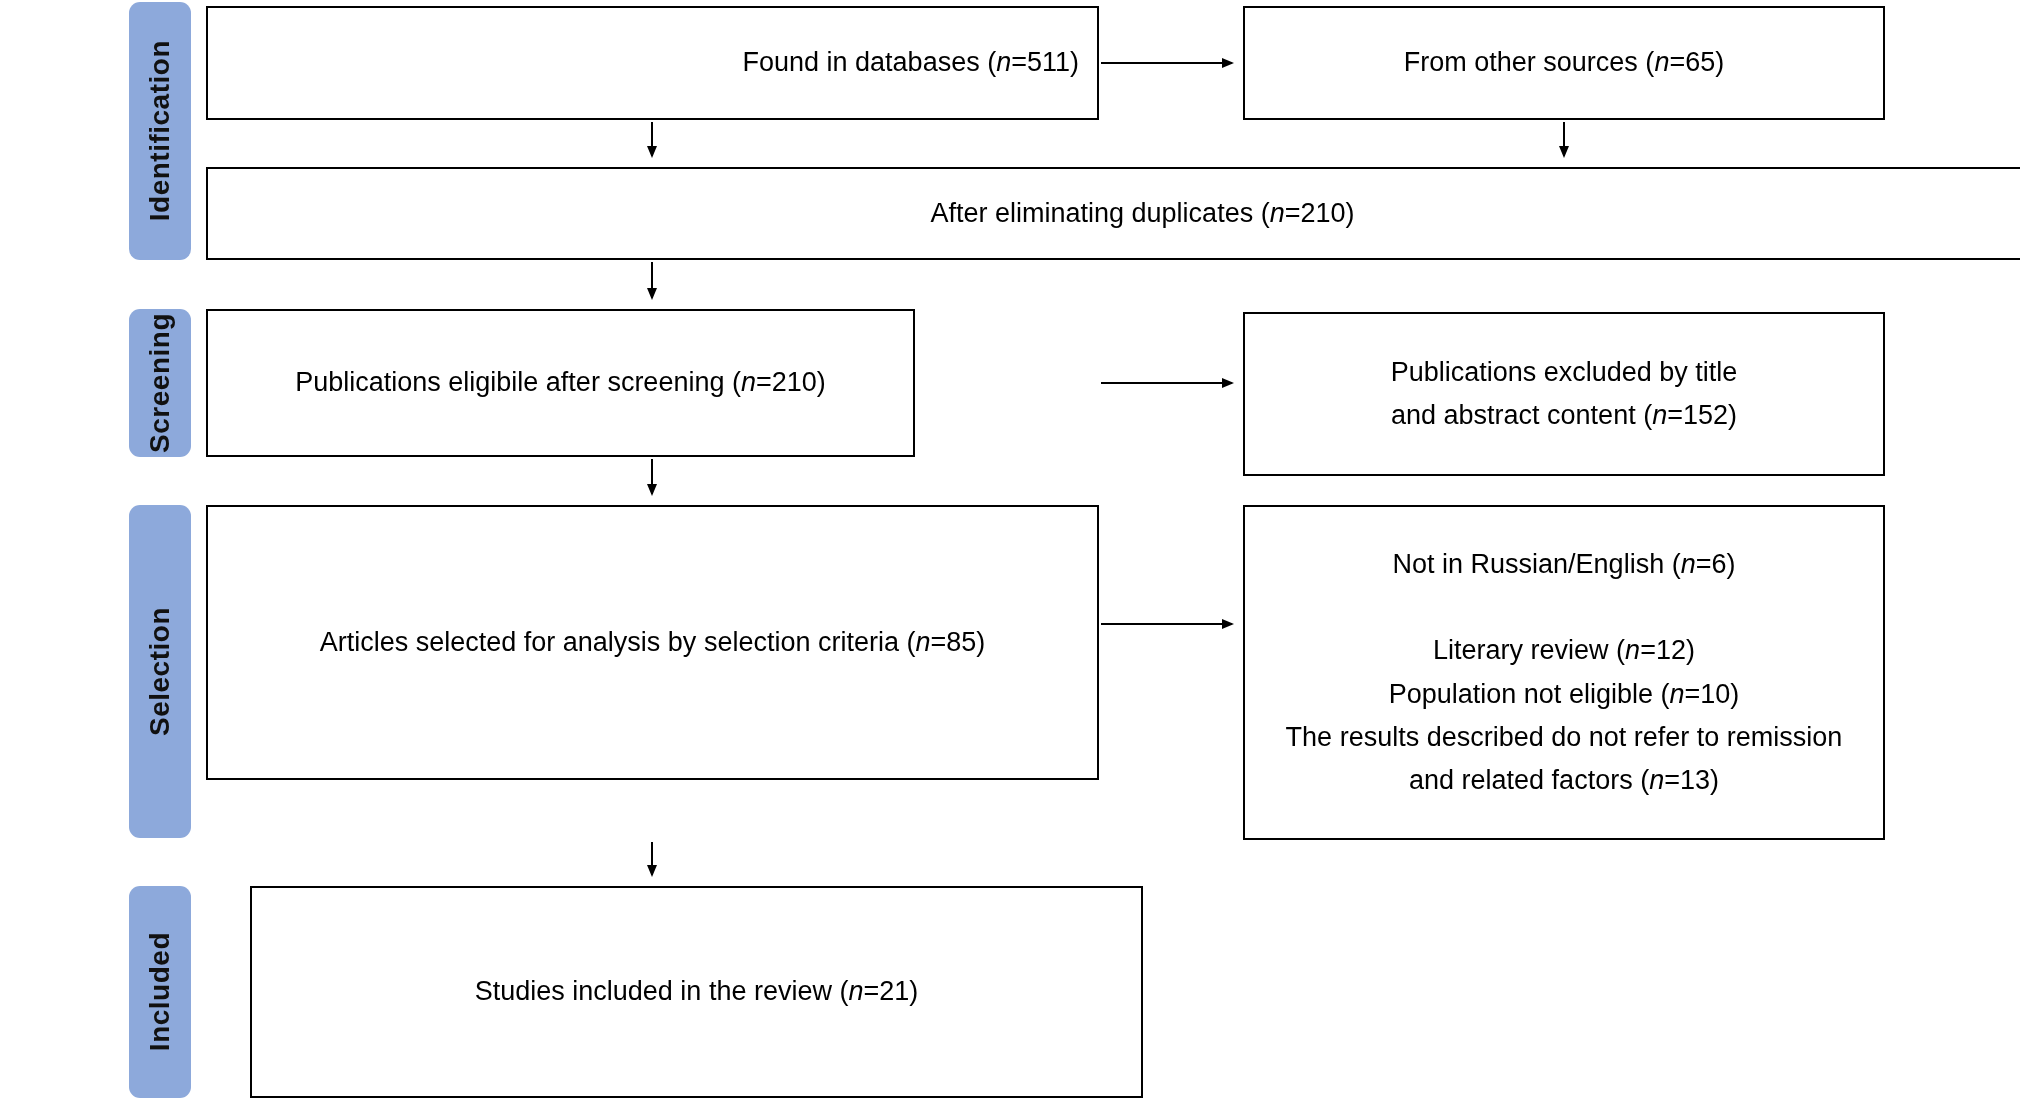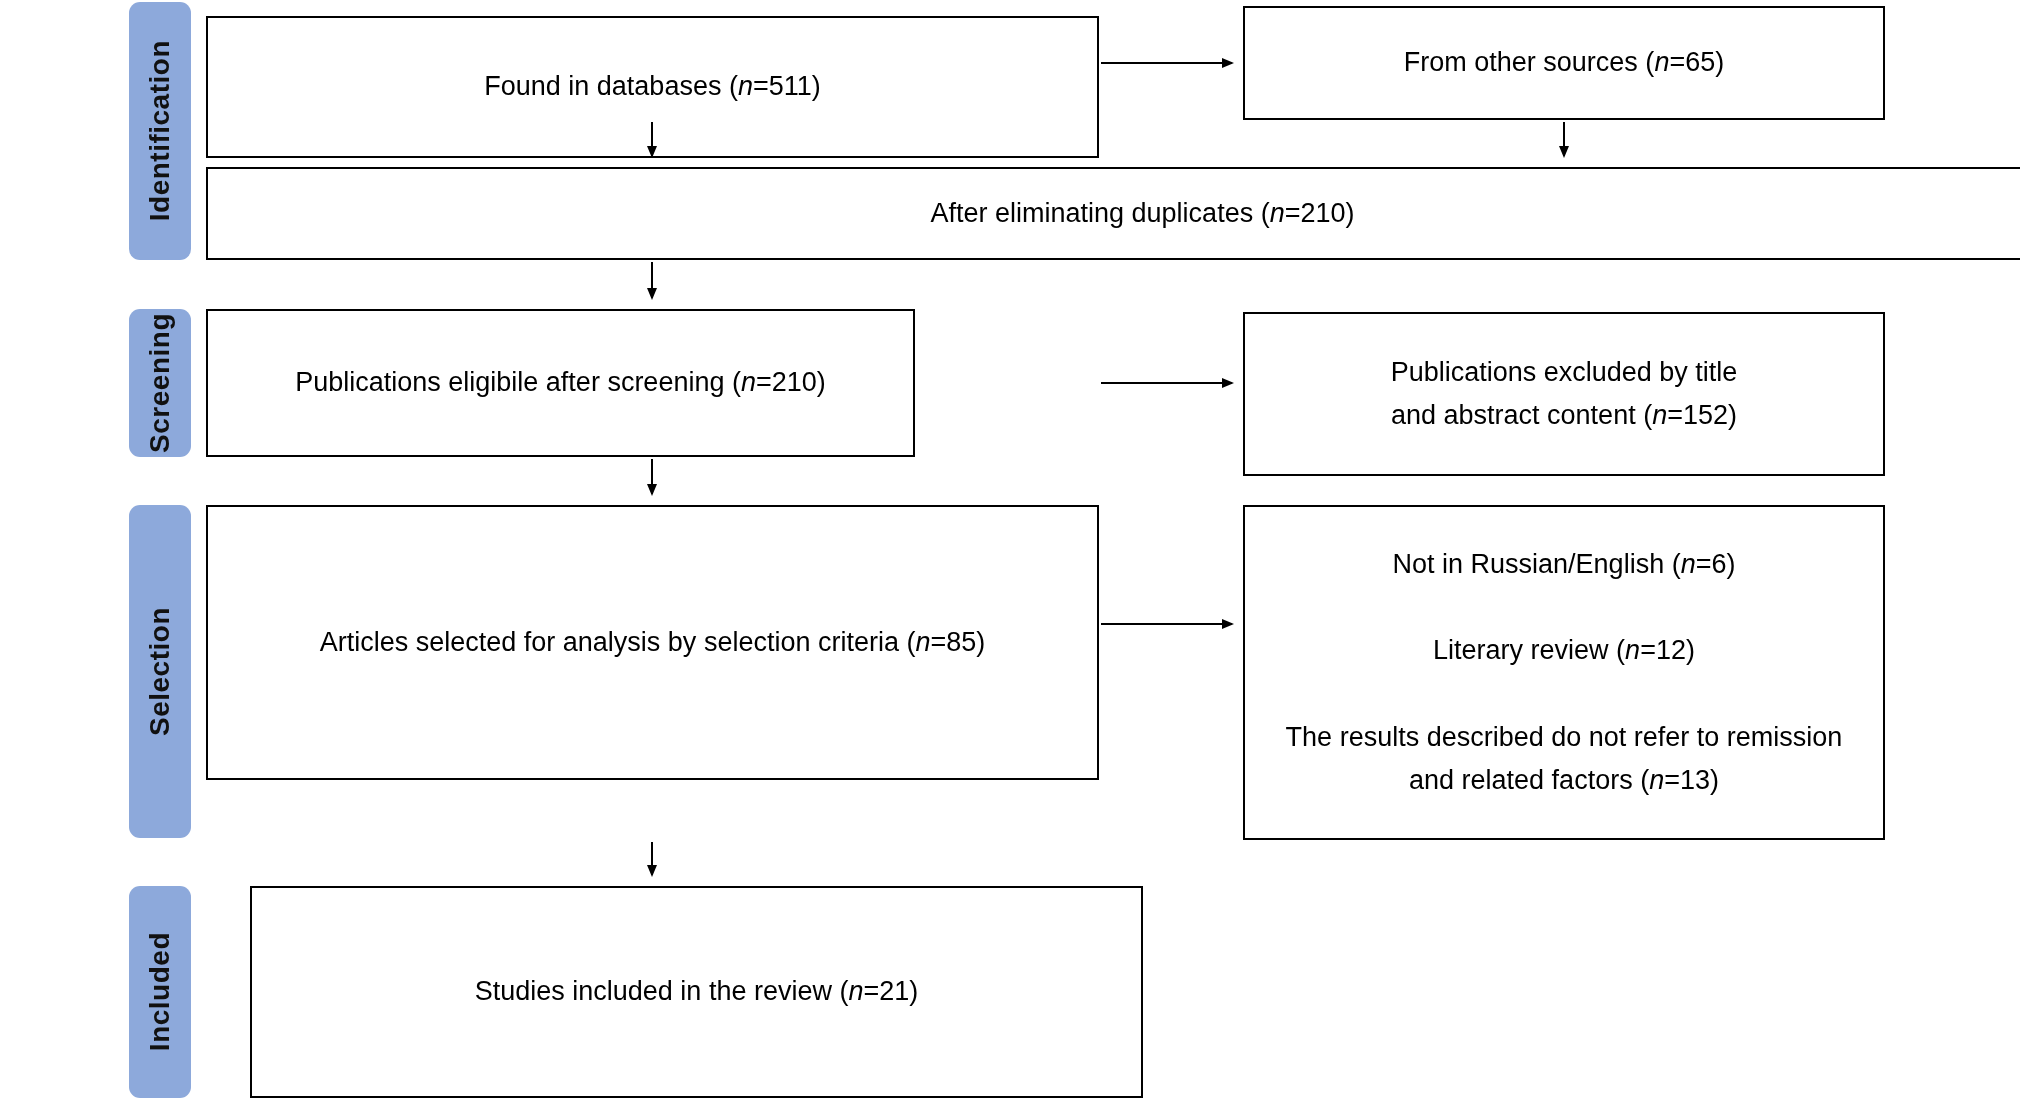--- a/index.html
+++ b/index.html
@@ -74,21 +74,21 @@
   <div class="stage" style="top:309px;height:148px;">
     <span class="stage-label">Screening</span>
   </div>
   <div class="stage" style="top:505px;height:333px;">
     <span class="stage-label">Selection</span>
   </div>
   <div class="stage" style="top:886px;height:212px;">
     <span class="stage-label">Included</span>
   </div>
 
-  <div class="node" style="left:206px;top:16px;width:893px;height:142px;">
+  <div class="node" style="left:206px;top:6px;width:893px;height:114px;justify-content:flex-end;">
     <p><span>Found in databases (</span><i>n</i><span>=511)</span></p>
   </div>
 
   <div class="node" style="left:1243px;top:6px;width:642px;height:114px;">
     <p><span>From other sources (</span><i>n</i><span>=65)</span></p>
   </div>
 
   <div class="node" style="left:206px;top:167px;width:1873px;height:93px;">
     <p><span>After eliminating duplicates (</span><i>n</i><span>=210)</span></p>
   </div>
@@ -106,21 +106,21 @@
 
   <div class="node" style="left:206px;top:505px;width:893px;height:275px;">
     <p><span>Articles selected for analysis by selection criteria (</span><i>n</i><span>=85)</span></p>
   </div>
 
   <div class="node" style="left:1243px;top:505px;width:642px;height:335px;">
     <p>
       <span><span>Not in Russian/English (</span><i>n</i><span>=6)</span></span><br>
       <br>
       <span><span>Literary review (</span><i>n</i><span>=12)</span></span><br>
-      <br>
+      <span><span>Population not eligible (</span><i>n</i><span>=10)</span></span><br>
       <span><span>The results described do not refer to remission and related factors (</span><i>n</i><span>=13)</span></span>
     </p>
   </div>
 
   <div class="node" style="left:206px;top:886px;width:893px;height:212px;margin-left:44px;">
     <p><span>Studies included in the review (</span><i>n</i><span>=21)</span></p>
   </div>
 
   <svg id="arrows" viewBox="0 0 2020 1101" xmlns="http://www.w3.org/2000/svg">
     <defs>

